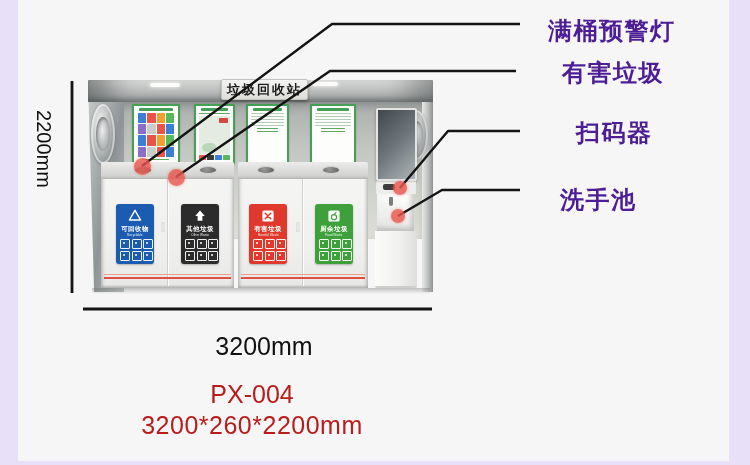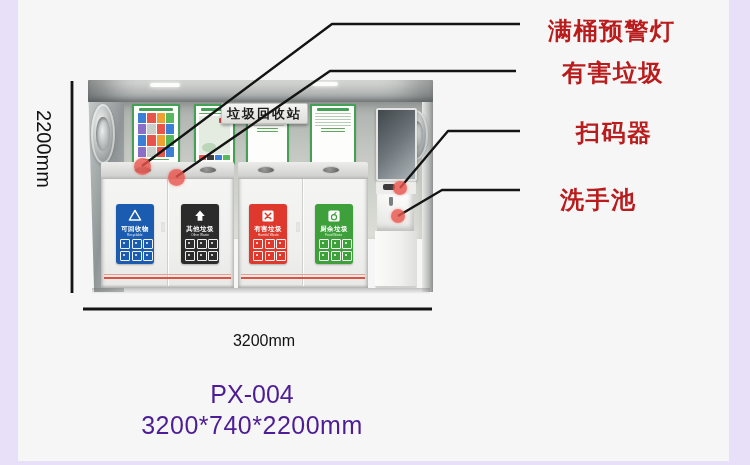--- a/index.html
+++ b/index.html
@@ -35,21 +35,21 @@
     box-shadow:inset 1px 2px 3px rgba(60,64,64,.5);}
   .emblem-left{left:91px;top:104px;width:24px;height:60px;}
   .emblem-right{left:404px;top:110px;width:24px;height:50px;}
   .ceil-light{height:4px;background:#fcfcfa;border-radius:2px;box-shadow:0 0 4px rgba(255,255,255,.9);}
   .light1{left:150px;top:83px;width:30px;}
   .light2{left:312px;top:82px;width:26px;}
   .sign{left:221px;top:79px;width:87px;height:21px;
     background:linear-gradient(180deg,#f4f4f2 0%,#ddddd9 100%);
     border:1px solid #c2c2bf;border-radius:2px;
     box-shadow:0 2px 3px rgba(0,0,0,.3);
-    display:flex;align-items:center;justify-content:center;margin-top:24px;}
+    display:flex;align-items:center;justify-content:center;}
   .sign span{font-size:13px;font-weight:700;letter-spacing:2px;color:#1b1b1b;white-space:nowrap;}
 
   
   .poster{top:104px;height:60px;background:#fdfdfc;border:2px solid #44a055;border-radius:1px;
     padding:2px 3px;display:flex;flex-direction:column;gap:1.5px;
     box-shadow:0 1px 2px rgba(0,0,0,.2);}
   .ptitle{height:3px;background:#44a055;border-radius:1px;margin:0 2px;flex:none;}
   .pline{height:1.5px;background:#b7ccb7;border-radius:1px;flex:none;}
   .pline.g{background:#5fa75f;}
   .pline.short{margin:0 6px;}
@@ -118,25 +118,25 @@
     background:linear-gradient(90deg,#fbfbfa 0%,#f0f0ee 60%,#dededc 100%);
     border-bottom:2px solid #cfcfcd;}
   .floorshadow{left:92px;top:288px;width:338px;height:6px;
     background:linear-gradient(180deg,rgba(110,112,110,.4) 0%,rgba(110,112,110,0) 100%);}
 
   
   svg.overlay{position:absolute;left:0;top:0;pointer-events:none;}
   .dot{position:absolute;border-radius:50%;background:rgba(233,86,77,.82);
     box-shadow:0 0 3px rgba(233,86,77,.55);}
   .callout-label{position:absolute;font-size:24px;font-weight:600;letter-spacing:1.5px;
-    color:#b91c1c;white-space:nowrap;}
+    color:#4c1d95;white-space:nowrap;}
   .dim-label{position:absolute;font-size:20px;font-weight:500;color:#111;text-align:center;}
   .dim-h{left:2px;top:138px;width:84px;height:22px;transform:rotate(90deg);}
-  .dim-w{left:204px;top:332px;width:120px;font-size:16px;}
-  .prod{position:absolute;text-align:center;color:#4c1d95;}
+  .dim-w{left:204px;top:332px;width:120px;font-size:25px;}
+  .prod{position:absolute;text-align:center;color:#b91c1c;}
   .prod-model{left:152px;top:380px;width:200px;font-size:25px;font-weight:500;}
   .prod-size{left:122px;top:411px;width:260px;font-size:25px;font-weight:500;letter-spacing:.5px;}
 </style>
 </head>
 <body>
 
 <div class="abs card"></div>
 
 <div class="abs backwall"></div>
 <div class="abs rightpillar"></div>
@@ -330,13 +330,13 @@
 
 <div class="callout-label" style="left:548px;top:15px;">满桶预警灯</div>
 <div class="callout-label" style="left:562px;top:57px;">有害垃圾</div>
 <div class="callout-label" style="left:576px;top:117px;">扫码器</div>
 <div class="callout-label" style="left:560px;top:184px;">洗手池</div>
 
 <div class="dim-label dim-h">2200mm</div>
 <div class="dim-label dim-w">3200mm</div>
 
 <div class="prod prod-model">PX-004</div>
-<div class="prod prod-size">3200*740*2200mm</div>
+<div class="prod prod-size">3200*260*2200mm</div>
 
 </body></html>

